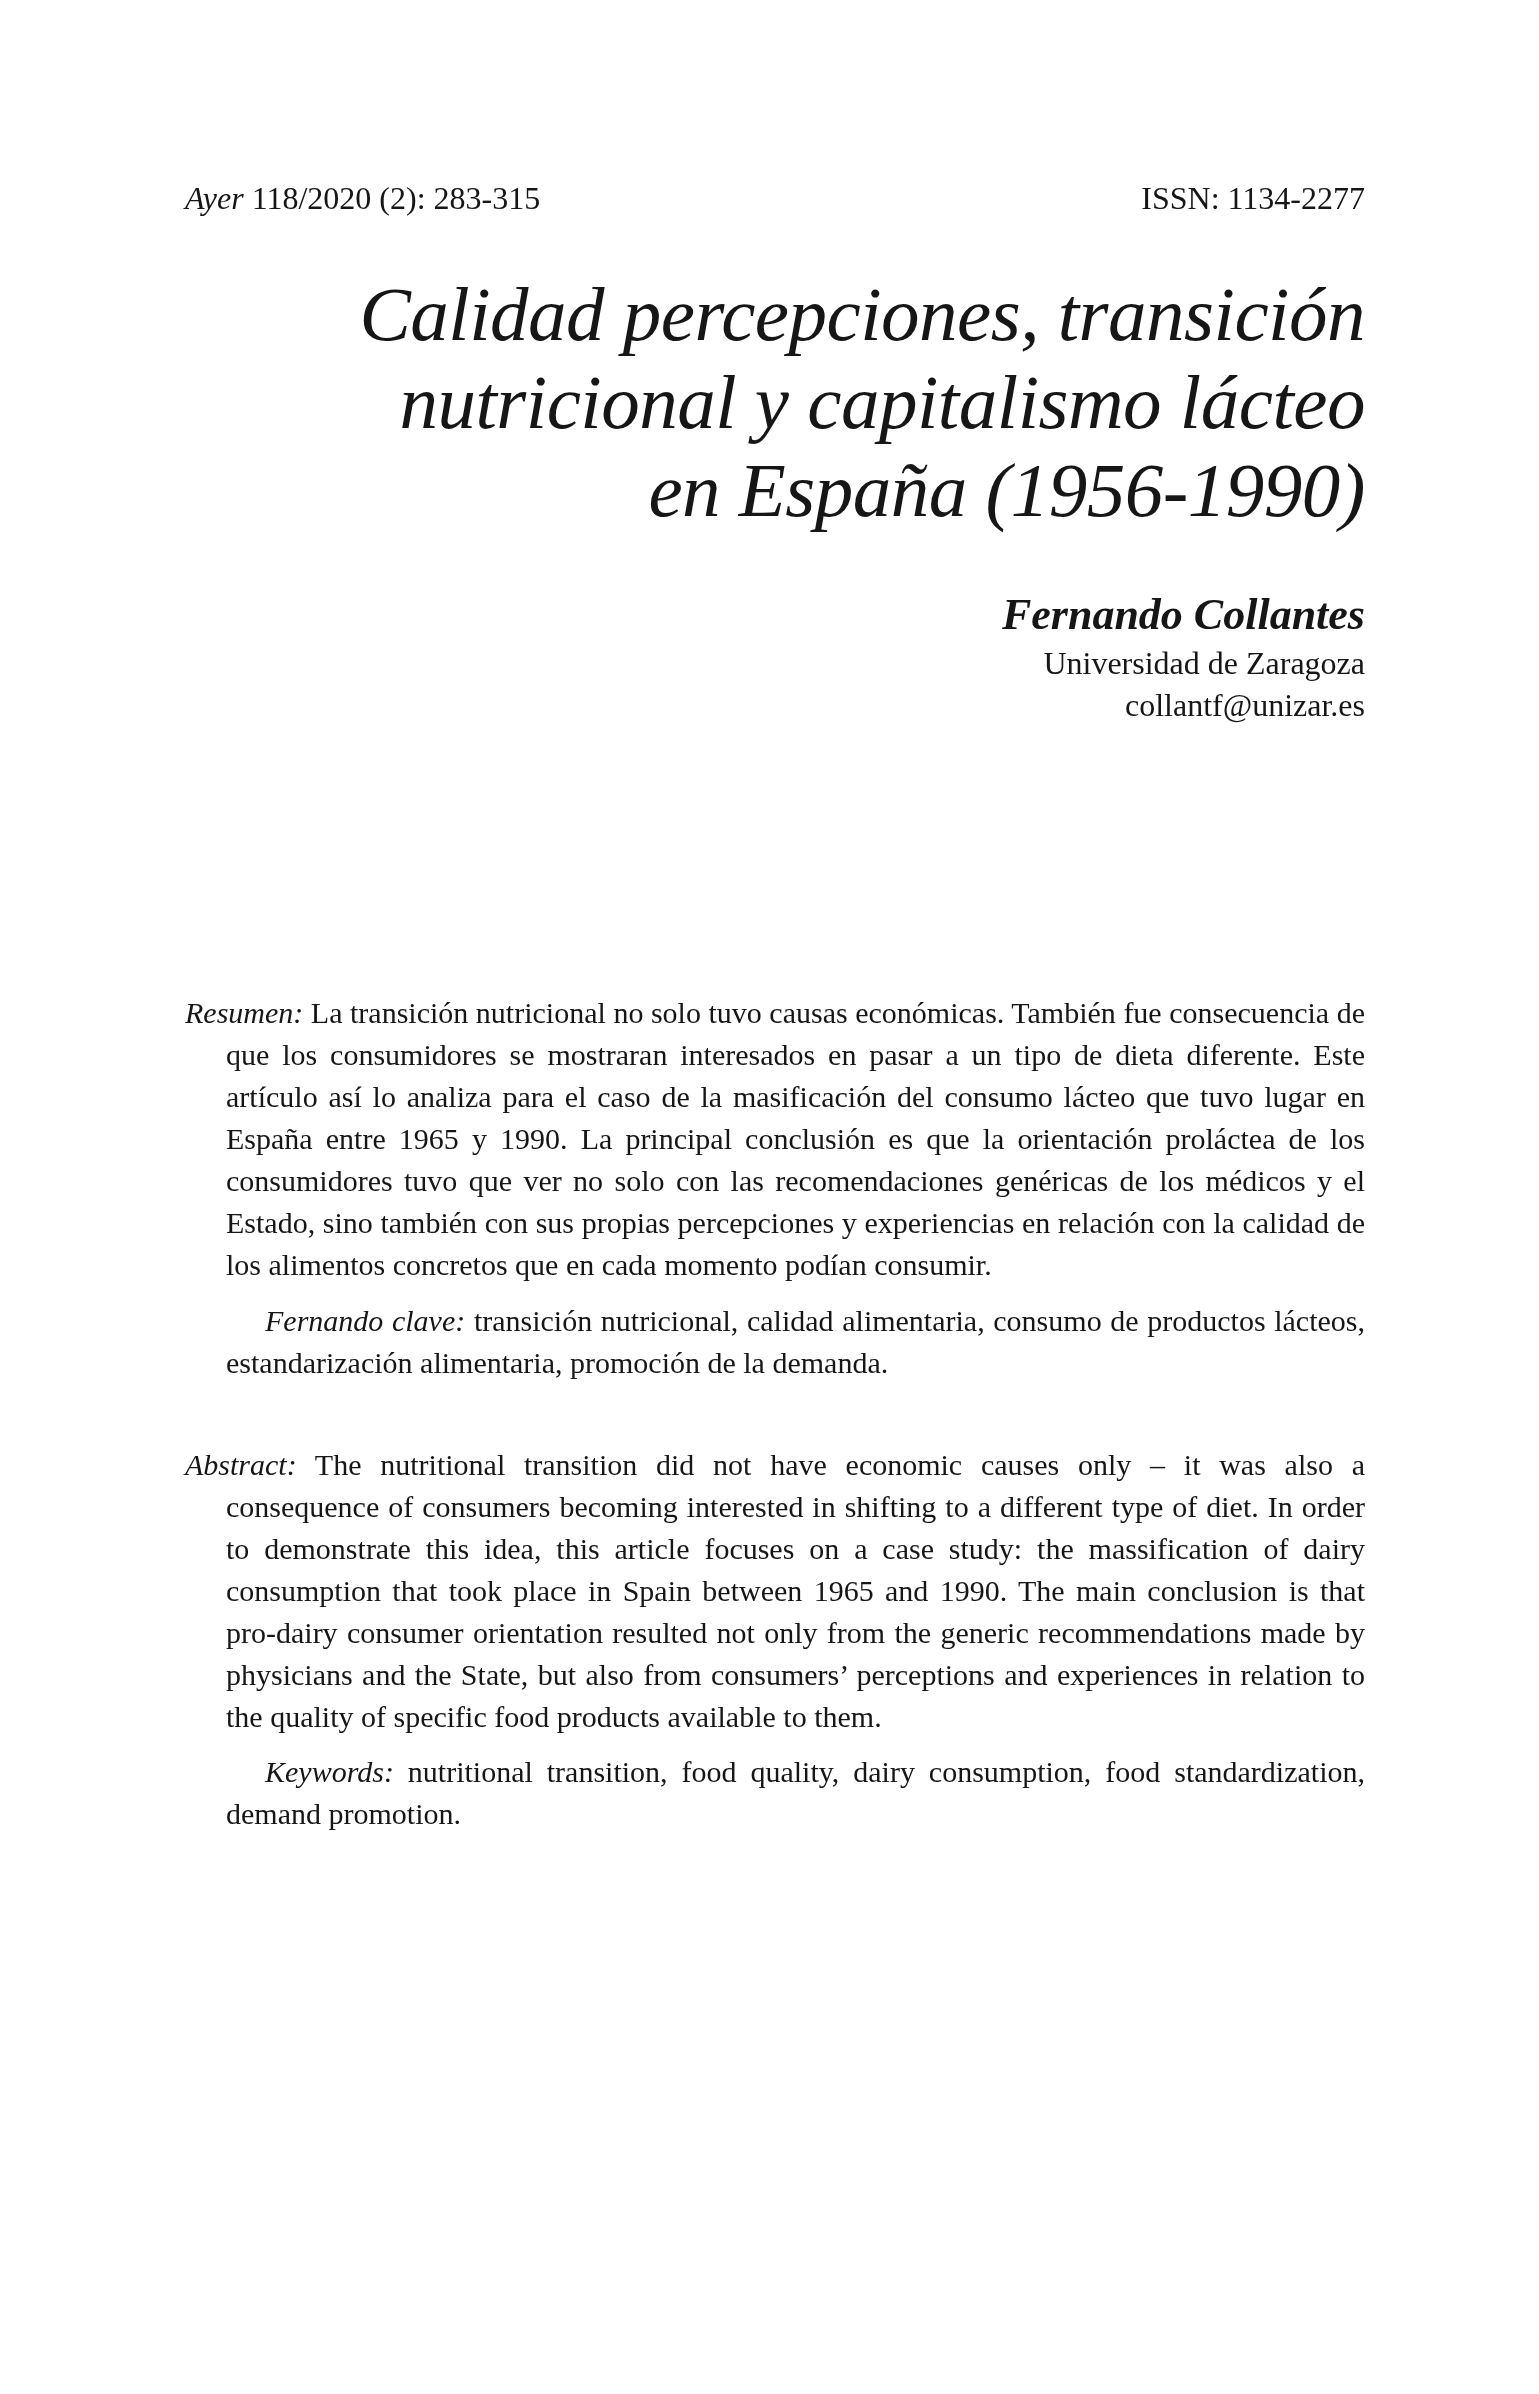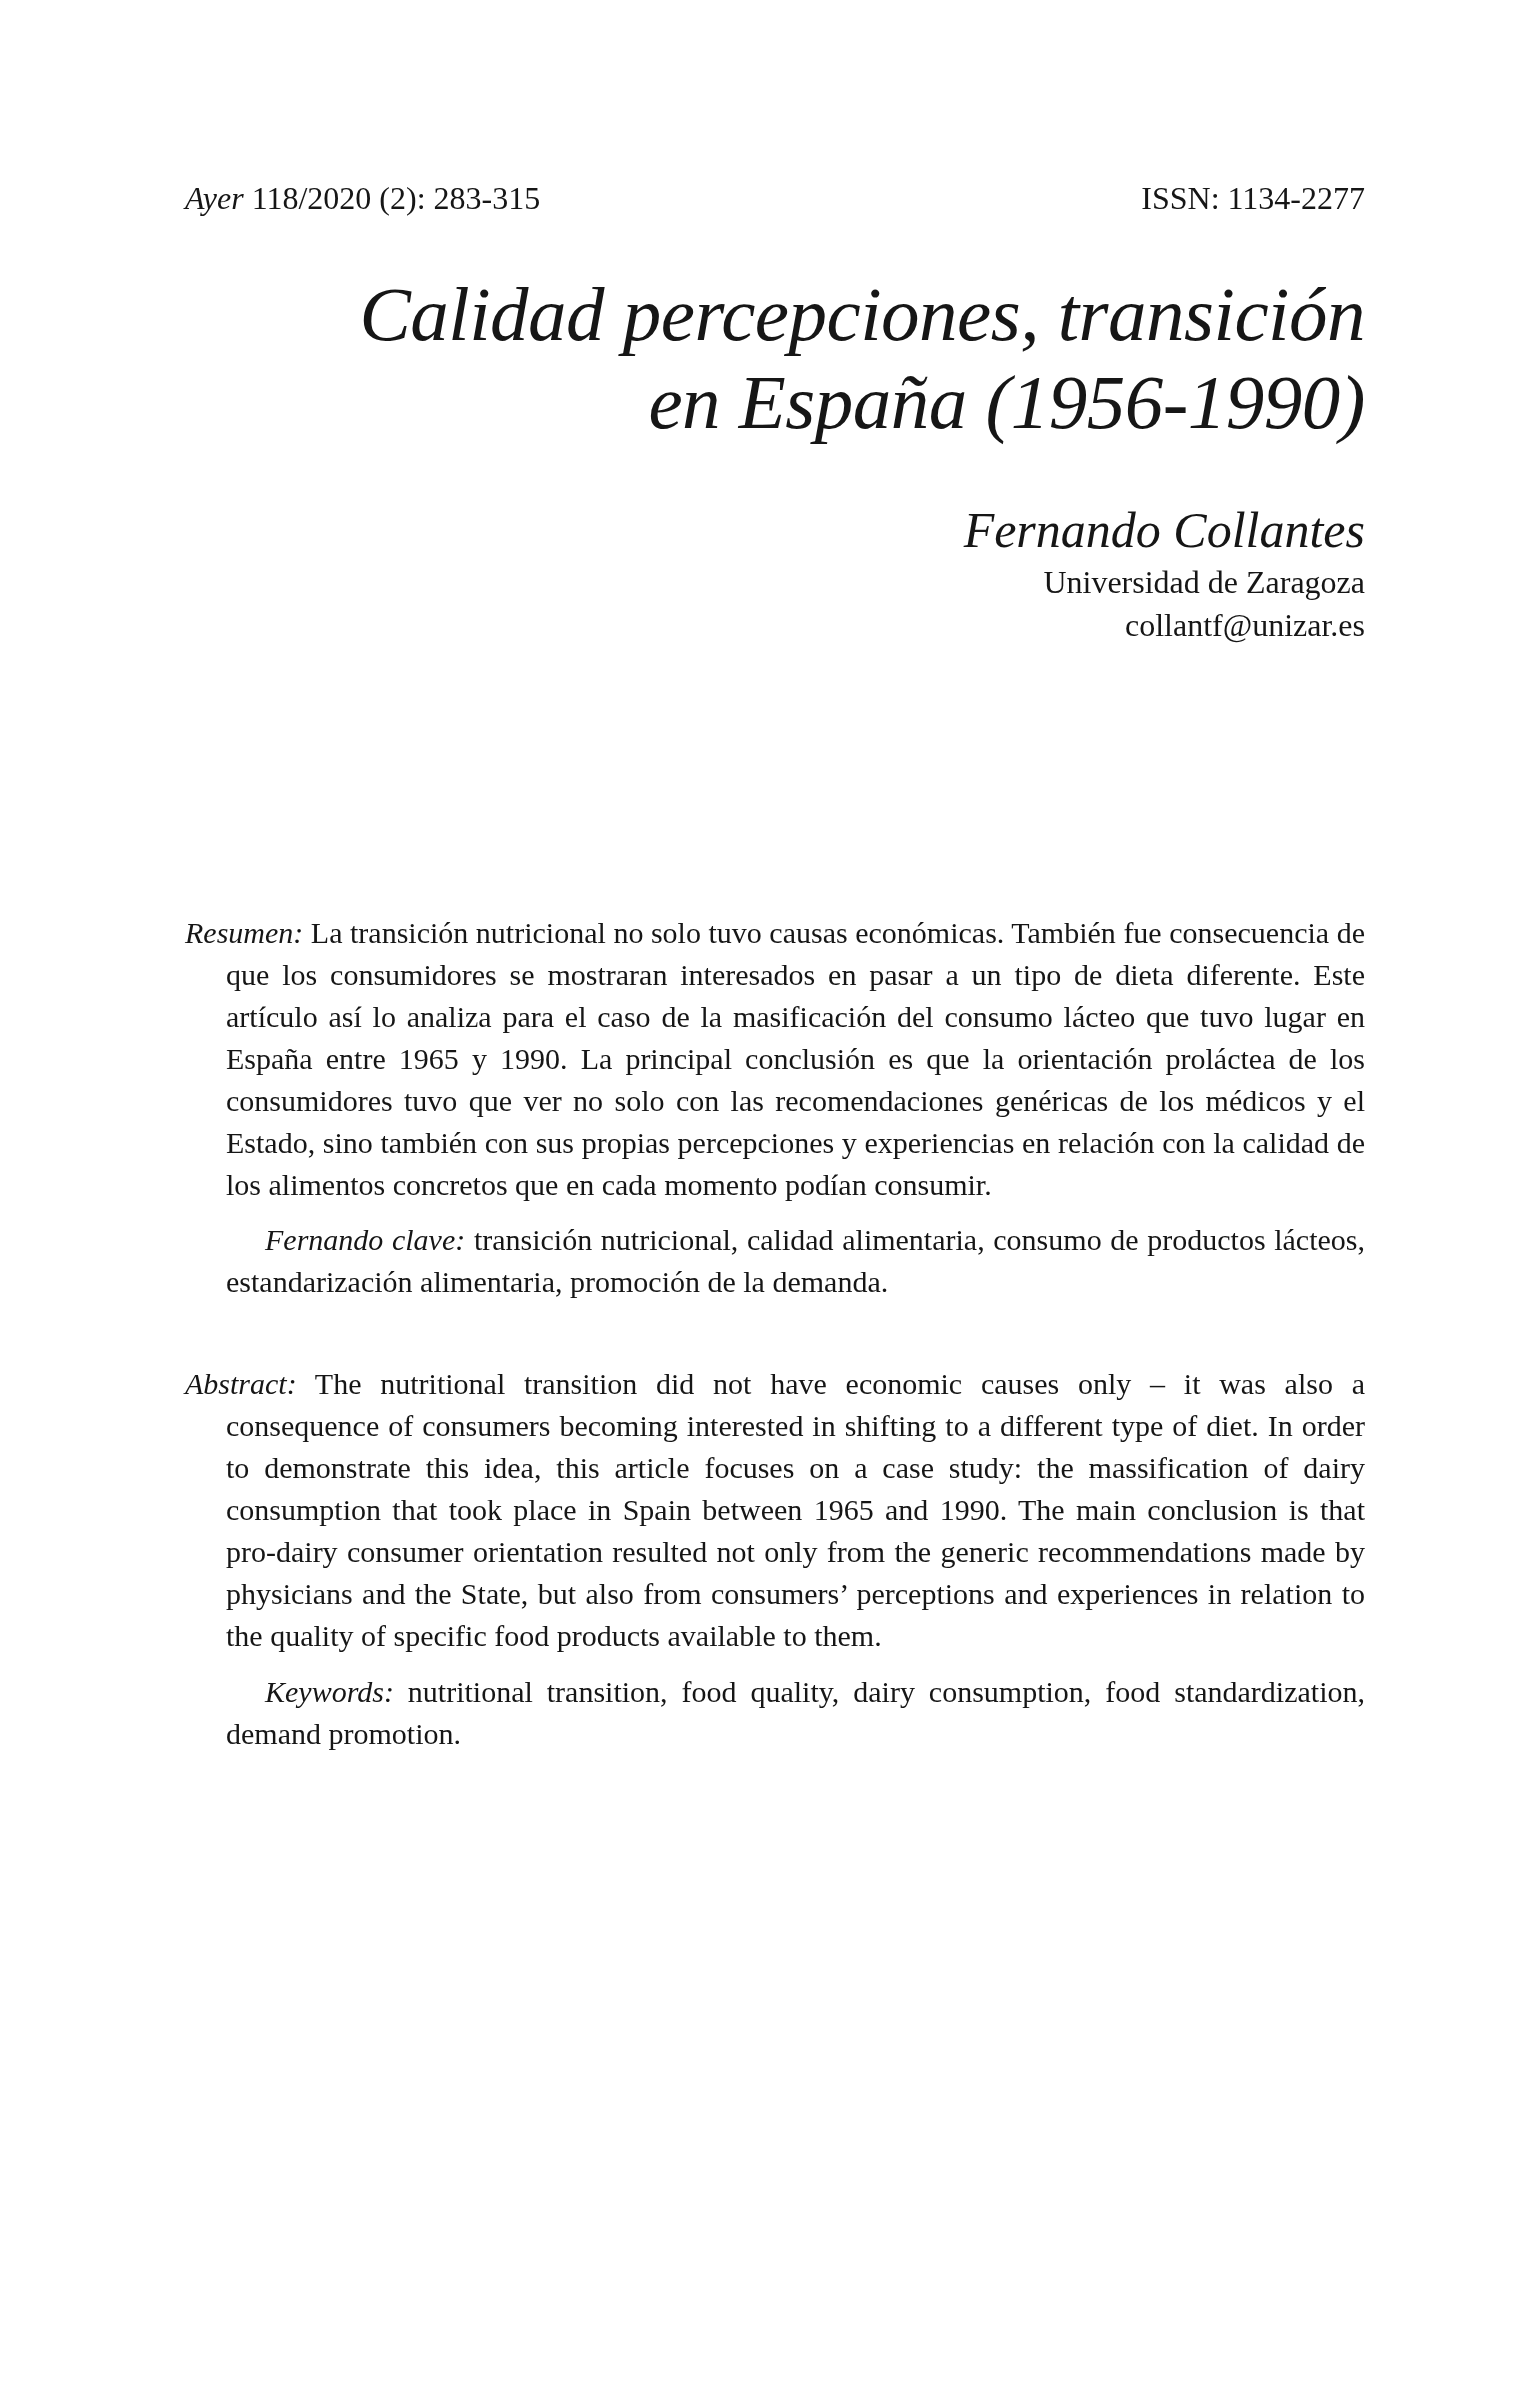--- a/index.html
+++ b/index.html
@@ -35,22 +35,23 @@
     text-align: right;
     letter-spacing: -0.5px;
   }
   .title .tline { display: block; }
   .byline {
     margin-top: 52px;
     text-align: right;
   }
   .author {
     font-style: italic;
-    font-size: 50px;
+    font-size: 44px;
     line-height: 1.25;
+    font-weight: bold;
   }
   .affil, .email {
     font-size: 32px;
     line-height: 1.32;
   }
   .abstract-es { margin-top: 266px; }
   .abstract-en { margin-top: 60px; }
   .abs p {
     margin: 0;
     font-size: 30px;
@@ -86,20 +87,21 @@
 
   <header class="masthead">
     <div class="journal-ref">
       <span class="it">Ayer</span><span> 118/2020 (2): 283-315</span>
     </div>
     <div>ISSN: 1134-2277</div>
   </header>
 
   <h1 class="title">
     <span class="tline">Calidad percepciones, transición</span>
+    <span class="tline">nutricional y capitalismo lácteo</span>
     <span class="tline">en España (1956-1990)</span>
   </h1>
 
   <div class="byline">
     <div class="author">Fernando Collantes</div>
     <div class="affil">Universidad de Zaragoza</div>
     <div class="email">collantf@unizar.es</div>
   </div>
 
   <section class="abs abstract-es" lang="es">

